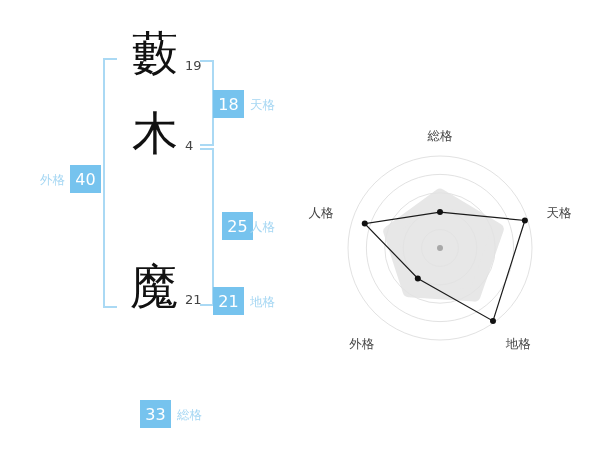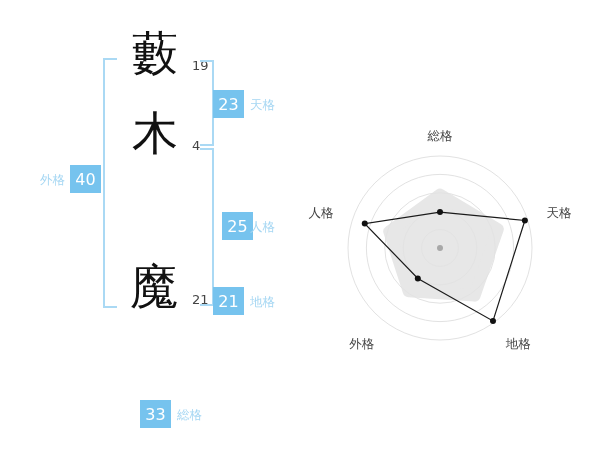--- a/index.html
+++ b/index.html
@@ -3,21 +3,21 @@
 <meta charset="utf-8">
 <style>
   html,body{margin:0;padding:0;background:#fff;}
   body{
     width:600px;height:470px;position:relative;overflow:hidden;
     font-family:"DejaVu Sans","Liberation Sans",sans-serif;
     --accent:#76c3ee; --label-blue:#a6d7f3; --bracket:#aad9f4;
   }
   .kanji-row{position:absolute;display:flex;align-items:flex-end;}
   .kanji{font-size:46px;line-height:1;color:#111;}
-  .strokes{font-size:13px;color:#444;margin-left:14px;margin-bottom:3px;}
+  .strokes{font-size:13px;color:#444;margin-left:7px;margin-bottom:3px;}
   .badge{
     position:absolute;width:31px;height:28px;background:var(--accent);
     color:#fff;font-size:16px;display:flex;align-items:center;justify-content:center;
   }
   .cat-label{position:absolute;font-size:12.5px;color:var(--label-blue);white-space:nowrap;}
   .bracket-left{
     position:absolute;width:12px;
     border-left:2px solid var(--bracket);
     border-top:2px solid var(--bracket);
     border-bottom:2px solid var(--bracket);
@@ -45,21 +45,21 @@
 <div class="kanji-row" style="left:132px;top:110px;">
   <span class="kanji">木</span>
   <span class="strokes">4</span>
 </div>
 <div class="kanji-row" style="left:130px;top:262px;">
   <span class="kanji" style="font-size:48px;">魔</span>
   <span class="strokes">21</span>
 </div>
 
 <div class="bracket-right" style="left:200px;top:60px;height:82px;"></div>
-<div class="badge" style="left:213px;top:90px;">23</div>
+<div class="badge" style="left:213px;top:90px;">18</div>
 <span class="cat-label" style="left:250px;top:97px;">天格</span>
 
 <div class="bracket-right" style="left:200px;top:148px;height:154px;"></div>
 <div class="badge" style="left:222px;top:212px;">25</div>
 <span class="cat-label" style="left:250px;top:219px;">人格</span>
 
 <div class="badge" style="left:213px;top:287px;">21</div>
 <span class="cat-label" style="left:250px;top:294px;">地格</span>
 
 <div class="badge" style="left:140px;top:400px;">33</div>

